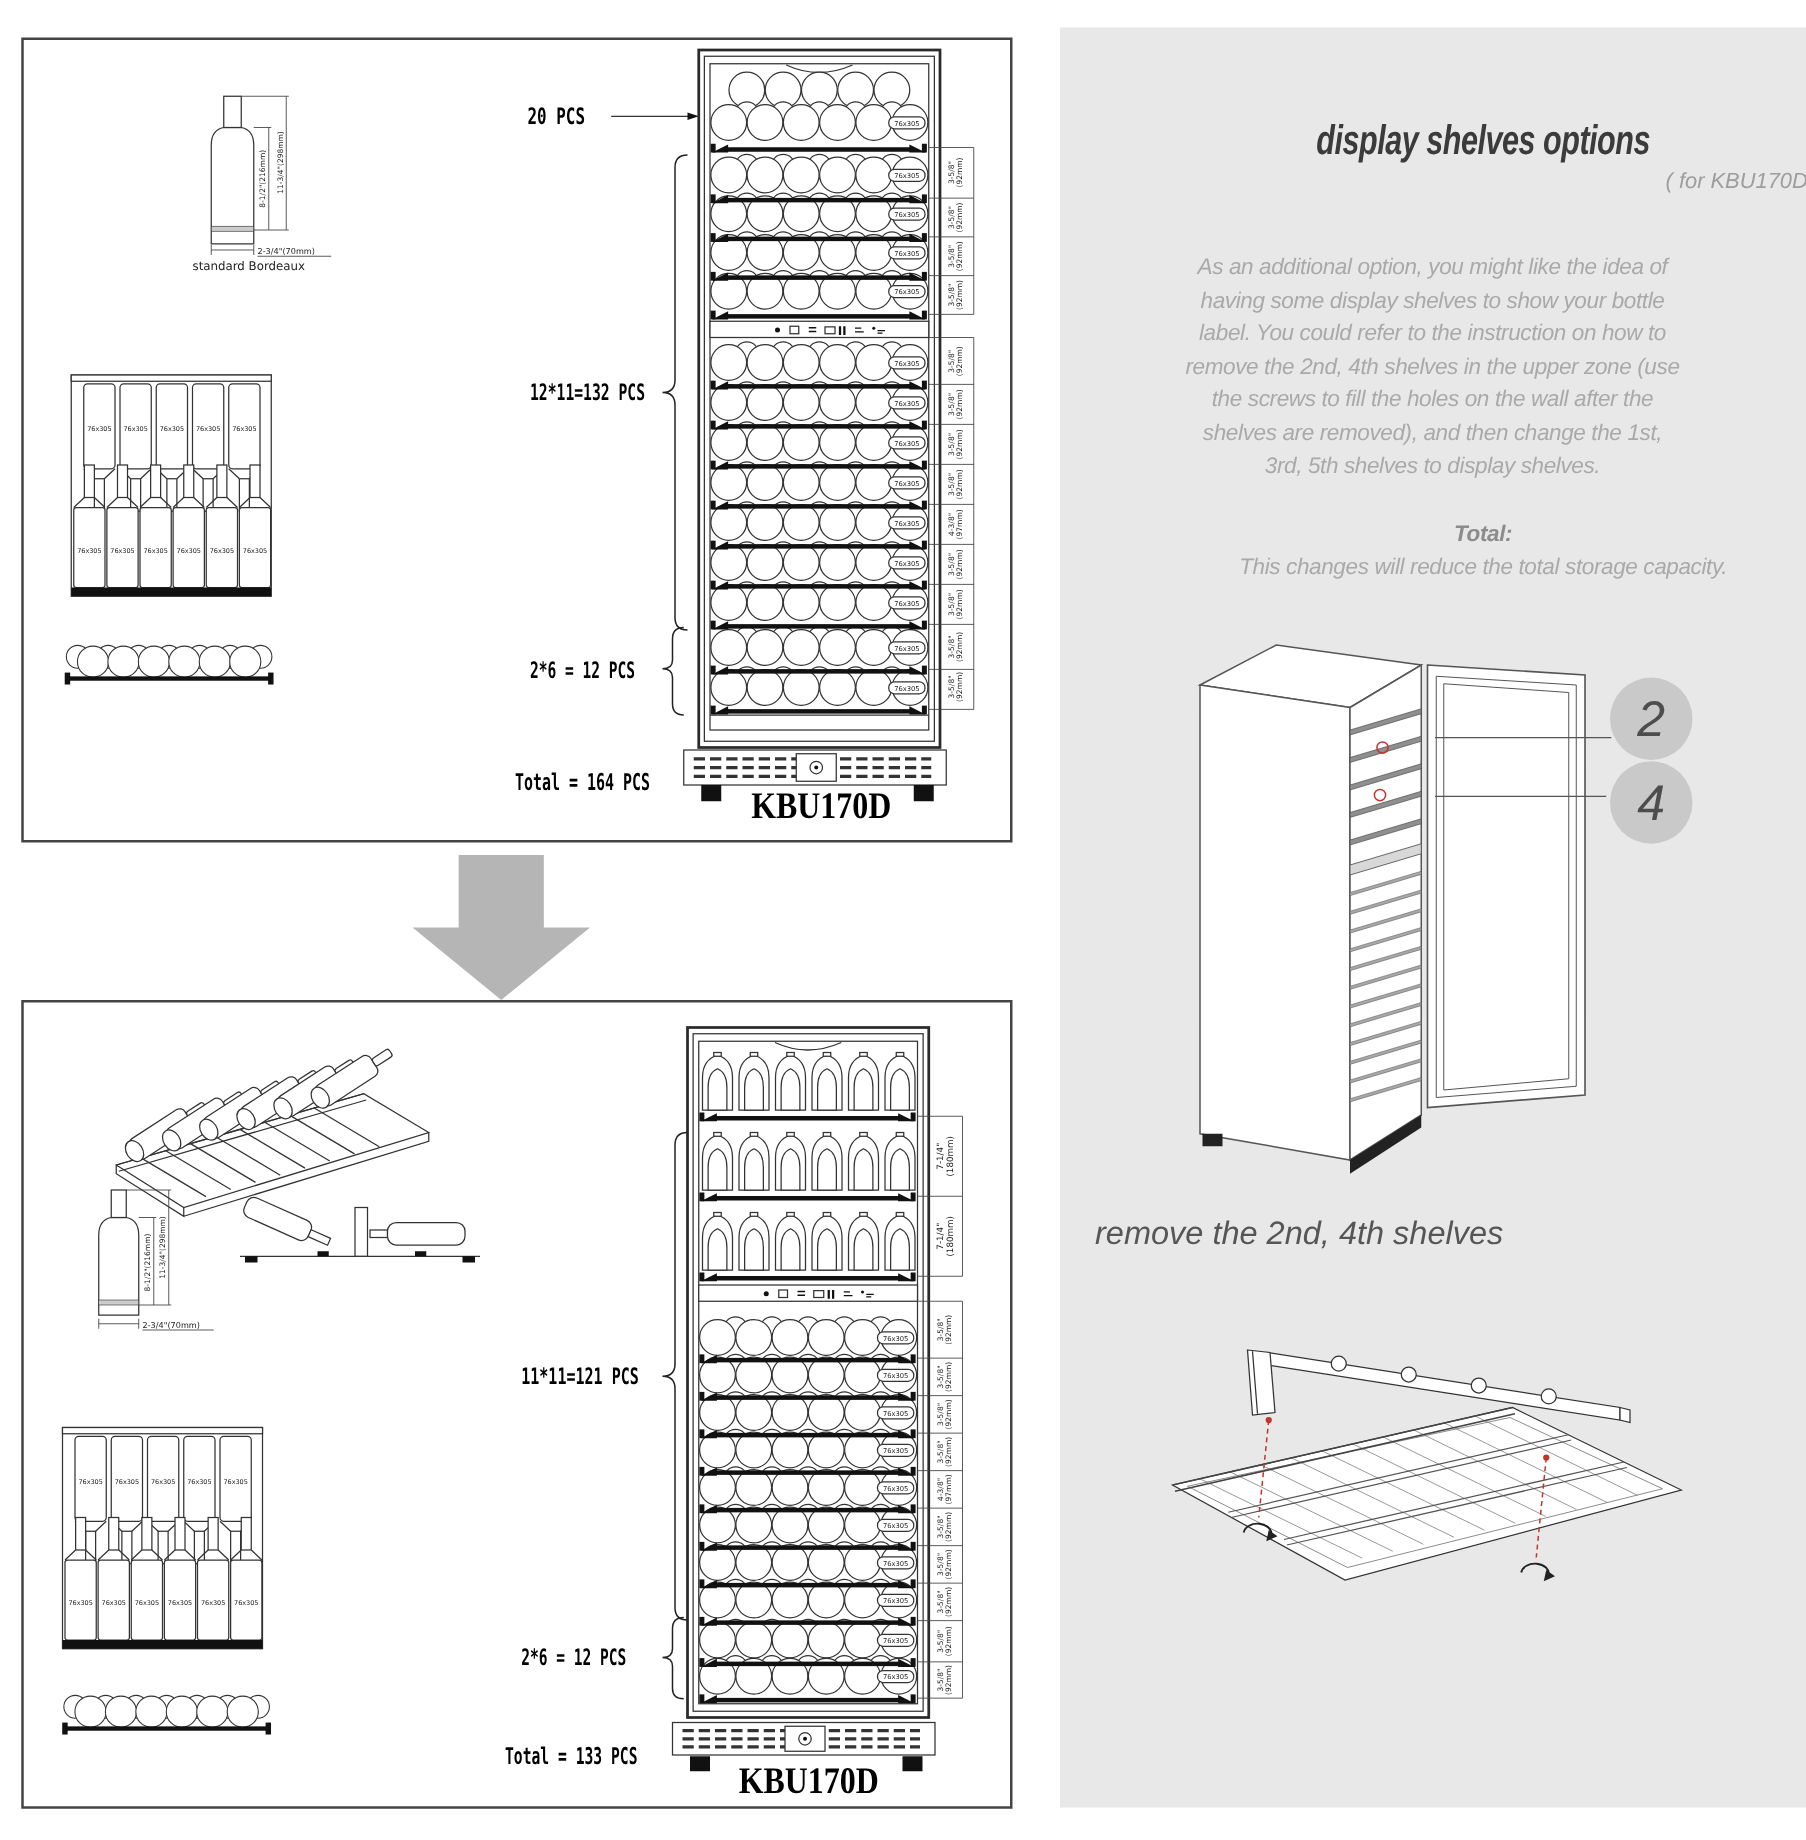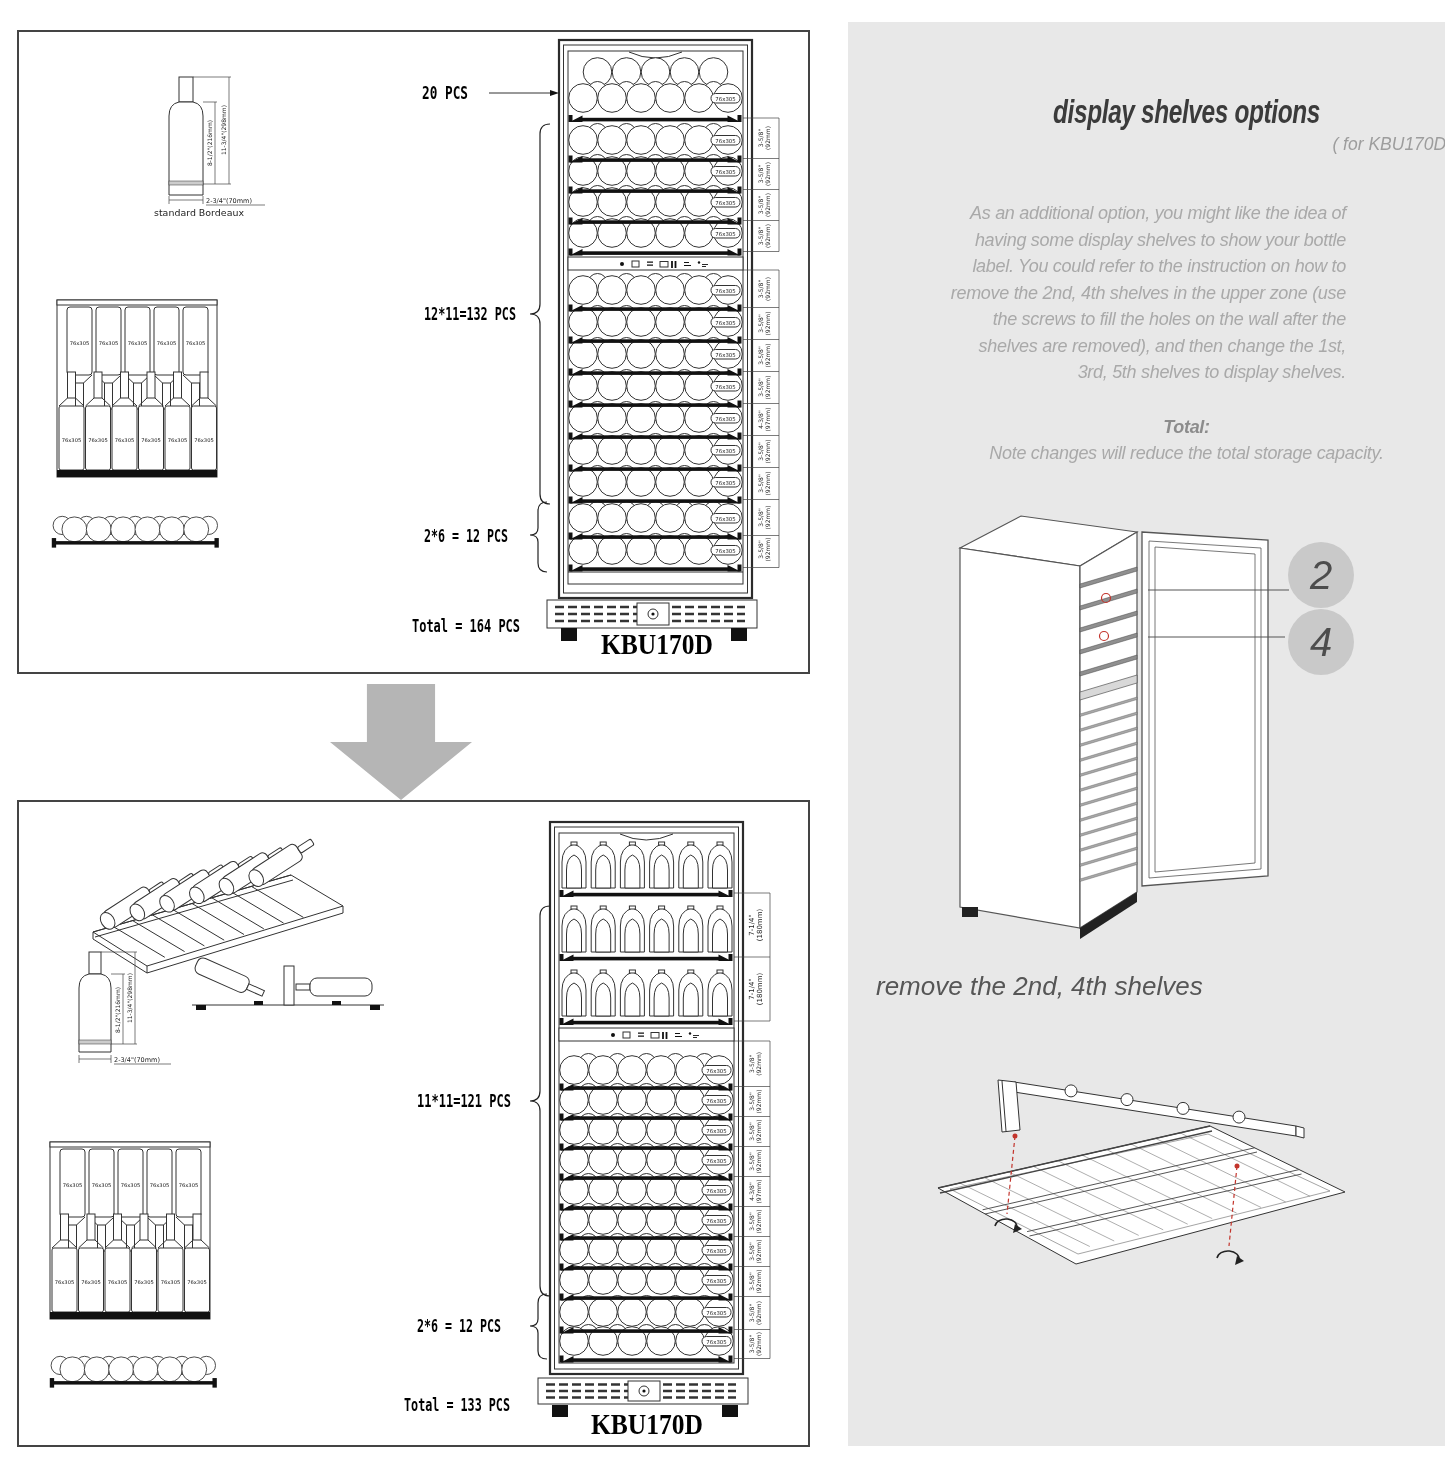--- a/index.html
+++ b/index.html
@@ -7,21 +7,21 @@
         font-family:"Liberation Sans",sans-serif;}
   .cadbox{position:absolute;border:2px solid #444;background:#fff;}
   #box1{left:17px;top:30px;width:789px;height:640px;}
   #box2{left:17px;top:800px;width:789px;height:643px;}
   #down-arrow{position:absolute;left:330px;top:684px;width:142px;height:116px;background:#b5b5b5;
         clip-path:polygon(26% 0,74% 0,74% 50%,100% 50%,50% 100%,0 50%,26% 50%);}
   #panel{position:absolute;left:848px;top:22px;width:677px;height:1424px;background:#e8e8e8;font-style:italic;}
   .ptitle{position:absolute;top:71px;left:0;width:100%;text-align:center;font-size:33px;font-weight:bold;
         color:#3b3b3b;transform:scaleX(.74);letter-spacing:-.5px;}
   .psub{position:absolute;top:112px;left:0;width:100%;text-align:right;font-size:17.5px;color:#9d9d9d;}
-  .pbody{position:absolute;top:178px;left:98px;width:400px;text-align:right;font-size:18px;
+  .pbody{position:absolute;top:178px;left:98px;width:400px;text-align:center;font-size:18px;
         line-height:26.5px;color:#a9a9a9;letter-spacing:-.3px;}
   .pnote{position:absolute;top:392px;left:0;width:100%;text-align:center;font-size:18px;line-height:26px;
         color:#a9a9a9;letter-spacing:-.3px;}
   .pnote b{color:#8c8c8c;}
   .pcap{position:absolute;left:0;width:100%;text-align:left;font-size:26px;color:#565656;line-height:34px;padding-left:28px;}
   #cap-remove{top:947px;}
   #cap-change{top:1298px;}
   svg{position:absolute;left:0;top:0;}
   .ln{fill:none;stroke:#333;stroke-width:1;}
   .fw{fill:#fff;stroke:#333;stroke-width:1;}
@@ -483,21 +483,21 @@
       <text class="mdl" x="628" y="632" font-size="30" text-anchor="middle" textLength="112" lengthAdjust="spacingAndGlyphs">KBU170D</text>
     </svg>
   </div>
 
   <div id="panel">
     <div class="ptitle">display shelves options</div>
     <div class="psub">( for KBU170DX Models)</div>
     <div class="pbody">As an additional option, you might like the idea of having some display shelves to show your bottle label. You could refer to the instruction on how to remove the 2nd, 4th shelves in the upper zone (use the screws to fill the holes on the wall after the shelves are removed), and then change the 1st, 3rd, 5th shelves to display shelves.</div>
     <div class="pnote">
       <b>Total:</b><br>
-      <span>Note changes will reduce the total storage capacity.</span>
+      <span>This changes will reduce the total storage capacity.</span>
     </div>
 
     <svg style="top:480px" width="597" height="440" viewBox="0 0 597 440">
       <g stroke="#555" fill="#fff">
         <polygon points="112,46 173,14 289,30 232,64" stroke-width="1.2"></polygon>
         <polygon points="112,46 232,64 232,426 112,405" stroke-width="1.2"></polygon>
         <polygon points="232,64 289,30 289,390 232,426" stroke-width="1.2"></polygon>
       </g>
       <g>
         <polygon points="232,82 289,65 289,69 232,86" fill="#8f8f8f" stroke="#444" stroke-width=".5"></polygon>

